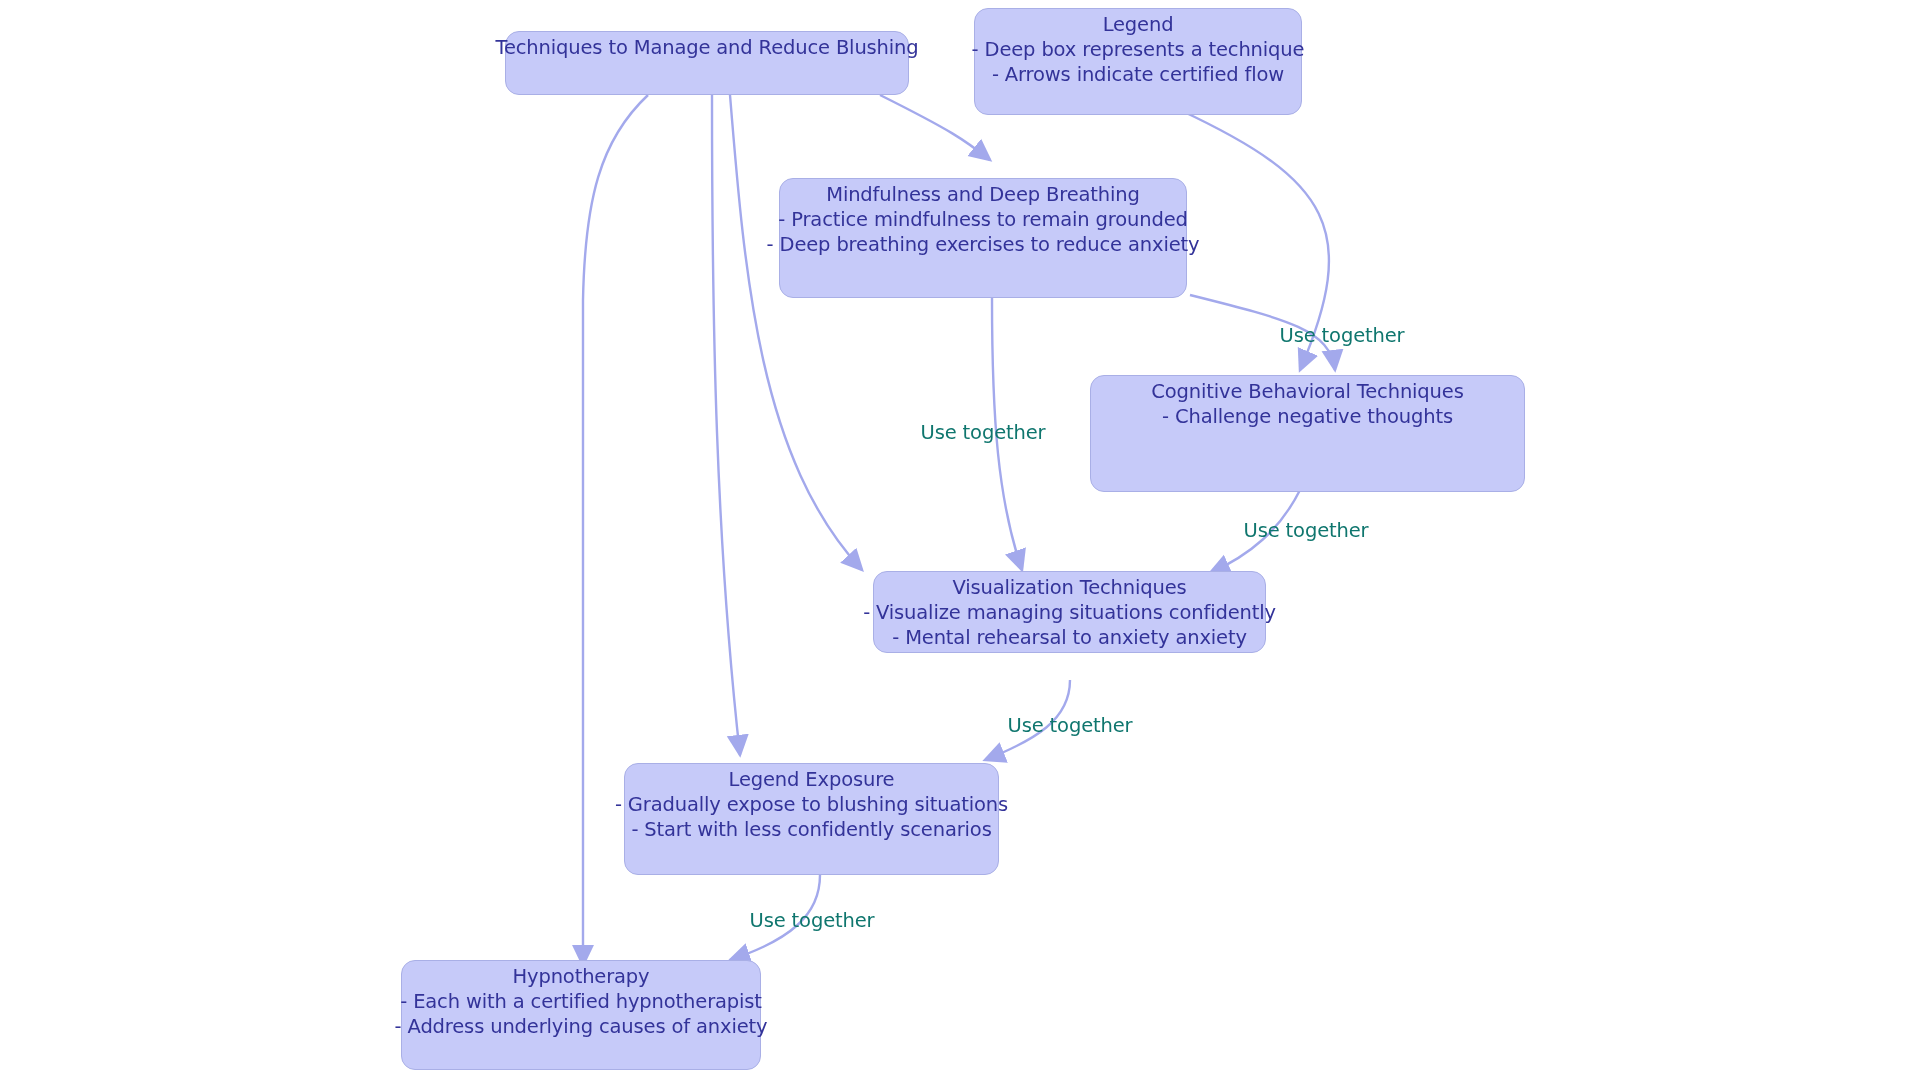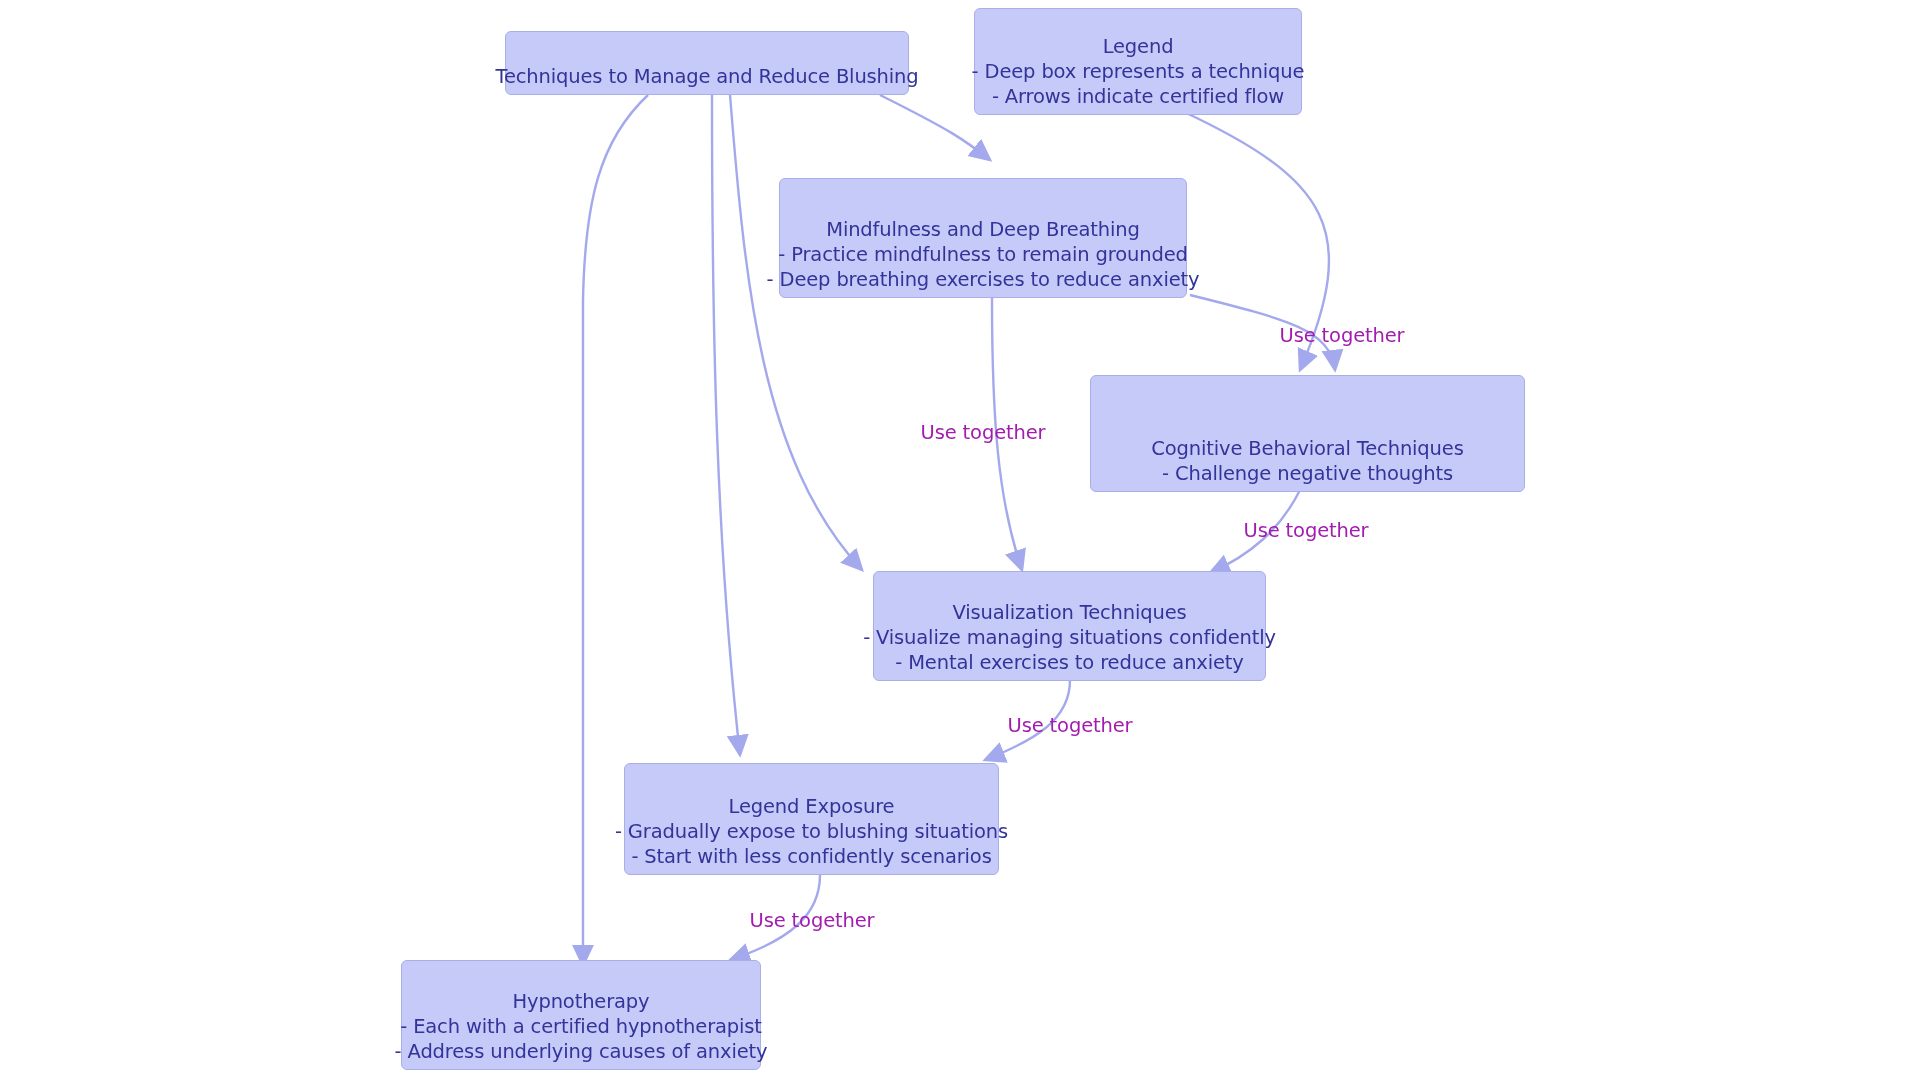--- a/index.html
+++ b/index.html
@@ -27,41 +27,41 @@
     top: 0;
     width: 1920px;
     height: 1083px;
     pointer-events: none;
   }
   .node {
     position: absolute;
     box-sizing: border-box;
     background: #c6caf9;
     border: 1.6px solid #a9afe6;
-    border-radius: 6px;
+    border-radius: 14px;
     display: flex;
     flex-direction: column;
     align-items: center;
-    justify-content: flex-end;
+    justify-content: flex-start;
     color: #333399;
     text-align: center;
     line-height: 1.28;
     font-size: 19.5px;
     letter-spacing: -0.15px;
     padding: 4px 18px;
   }
   .node .ttl {
     white-space: nowrap;
   }
   .node .ln {
     white-space: nowrap;
   }
   .edge-label {
     position: absolute;
-    color: #a21caf;
+    color: #0f766e;
     font-size: 19.5px;
     letter-spacing: -0.15px;
     white-space: nowrap;
     transform: translate(-50%, -50%);
   }
 </style>
 </head>
 <body>
 
 <div id="canvas">
@@ -110,24 +110,24 @@
     <div class="ttl">Mindfulness and Deep Breathing</div>
     <div class="ln">- Practice mindfulness to remain grounded</div>
     <div class="ln">- Deep breathing exercises to reduce anxiety</div>
   </div>
 
   <div class="node" style="left:1090px; top:375px; width:435px; height:117px;">
     <div class="ttl">Cognitive Behavioral Techniques</div>
     <div class="ln">- Challenge negative thoughts</div>
   </div>
 
-  <div class="node" style="left:873px; top:571px; width:393px; height:110px;">
+  <div class="node" style="left:873px; top:571px; width:393px; height:82px;">
     <div class="ttl">Visualization Techniques</div>
     <div class="ln">- Visualize managing situations confidently</div>
-    <div class="ln">- Mental exercises to reduce anxiety</div>
+    <div class="ln">- Mental rehearsal to anxiety anxiety</div>
   </div>
 
   <div class="node" style="left:624px; top:763px; width:375px; height:112px;">
     <div class="ttl">Legend Exposure</div>
     <div class="ln">- Gradually expose to blushing situations</div>
     <div class="ln">- Start with less confidently scenarios</div>
   </div>
 
   <div class="node" style="left:401px; top:960px; width:360px; height:110px;">
     <div class="ttl">Hypnotherapy</div>

